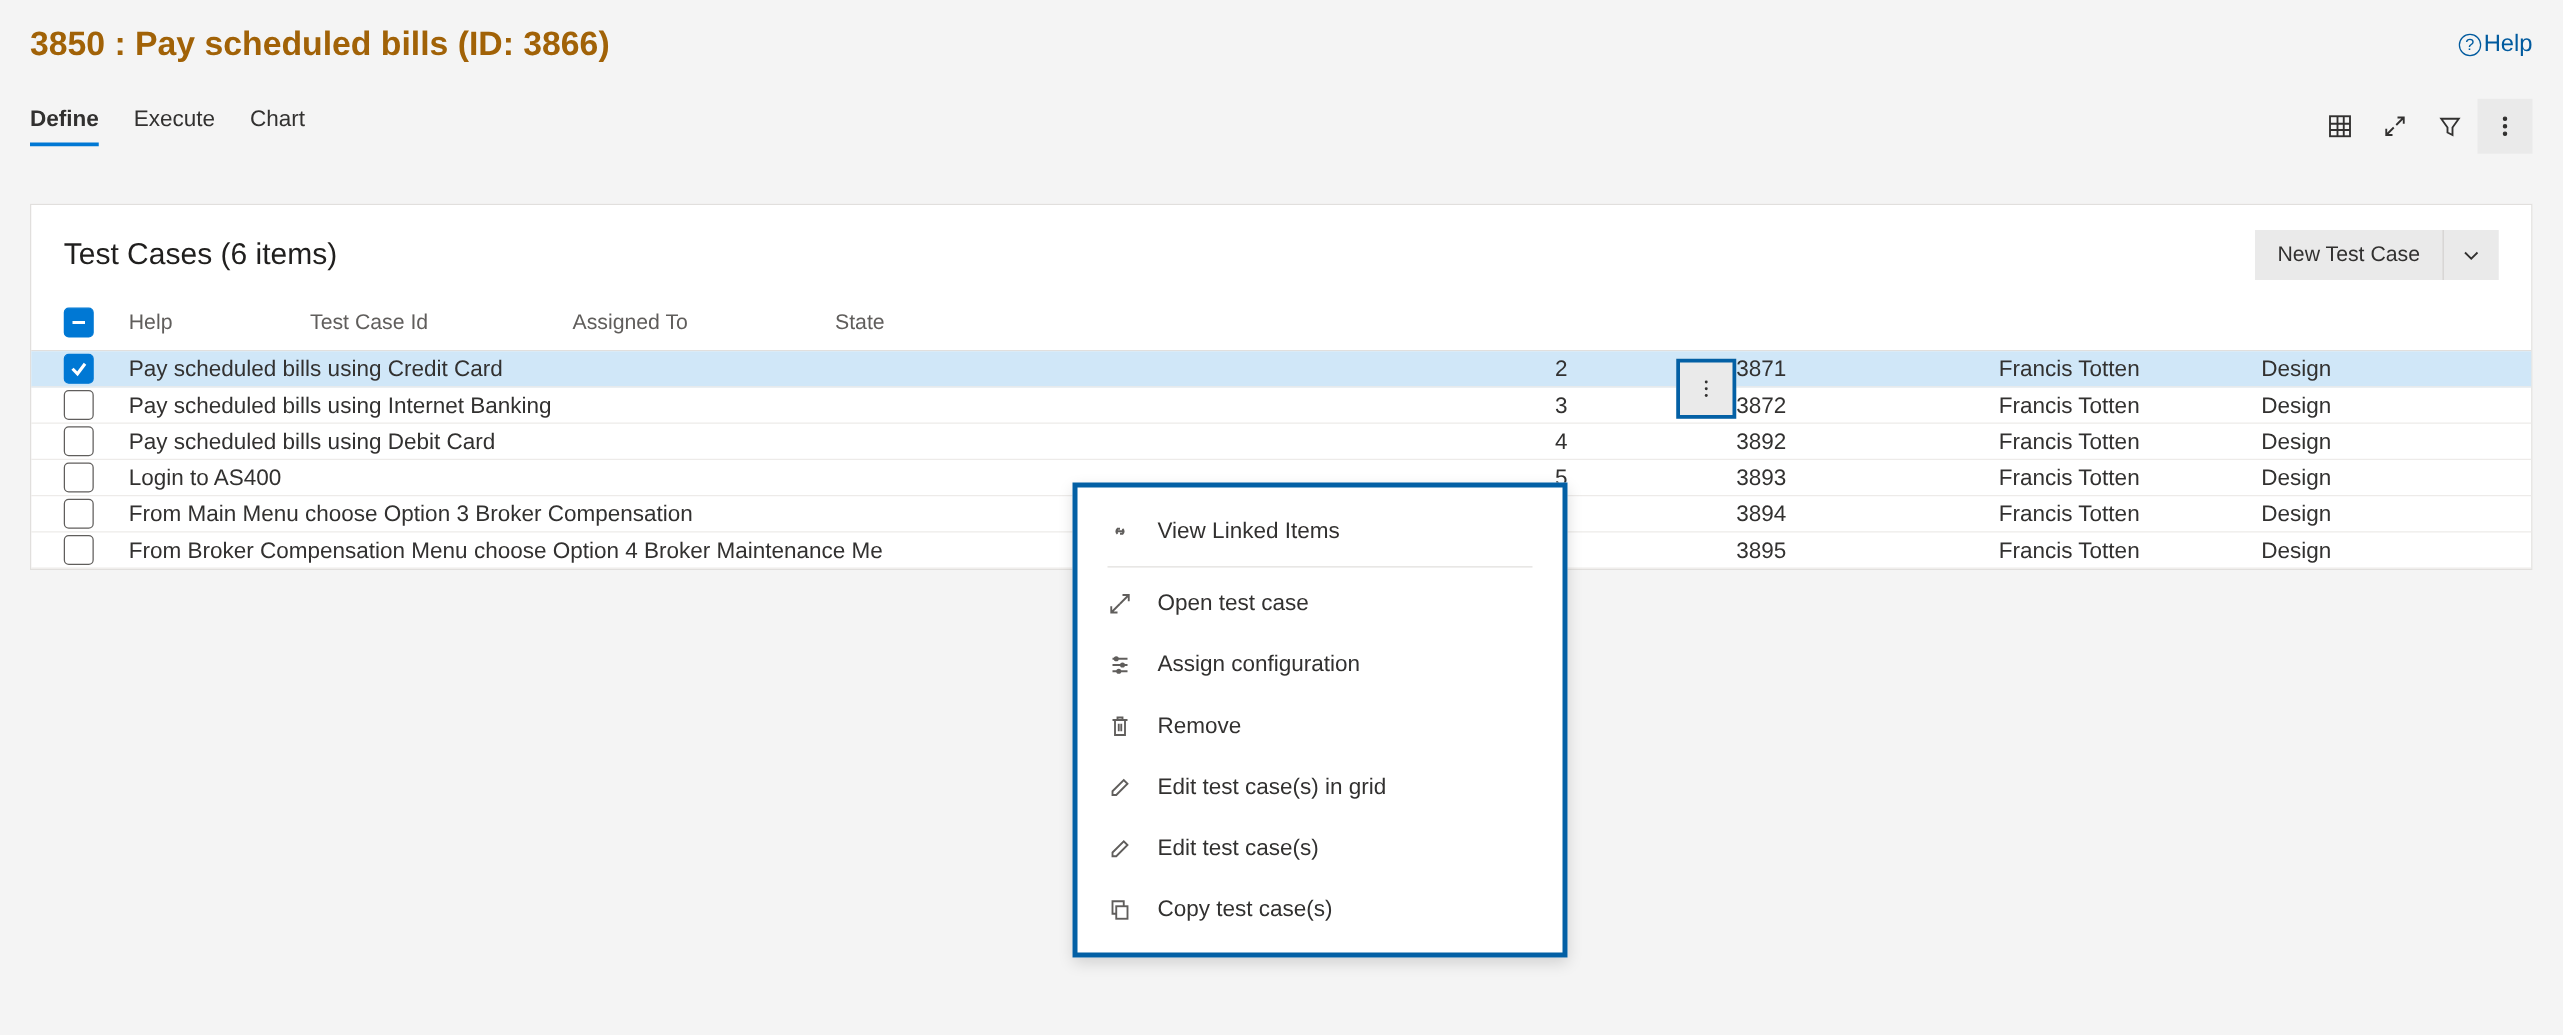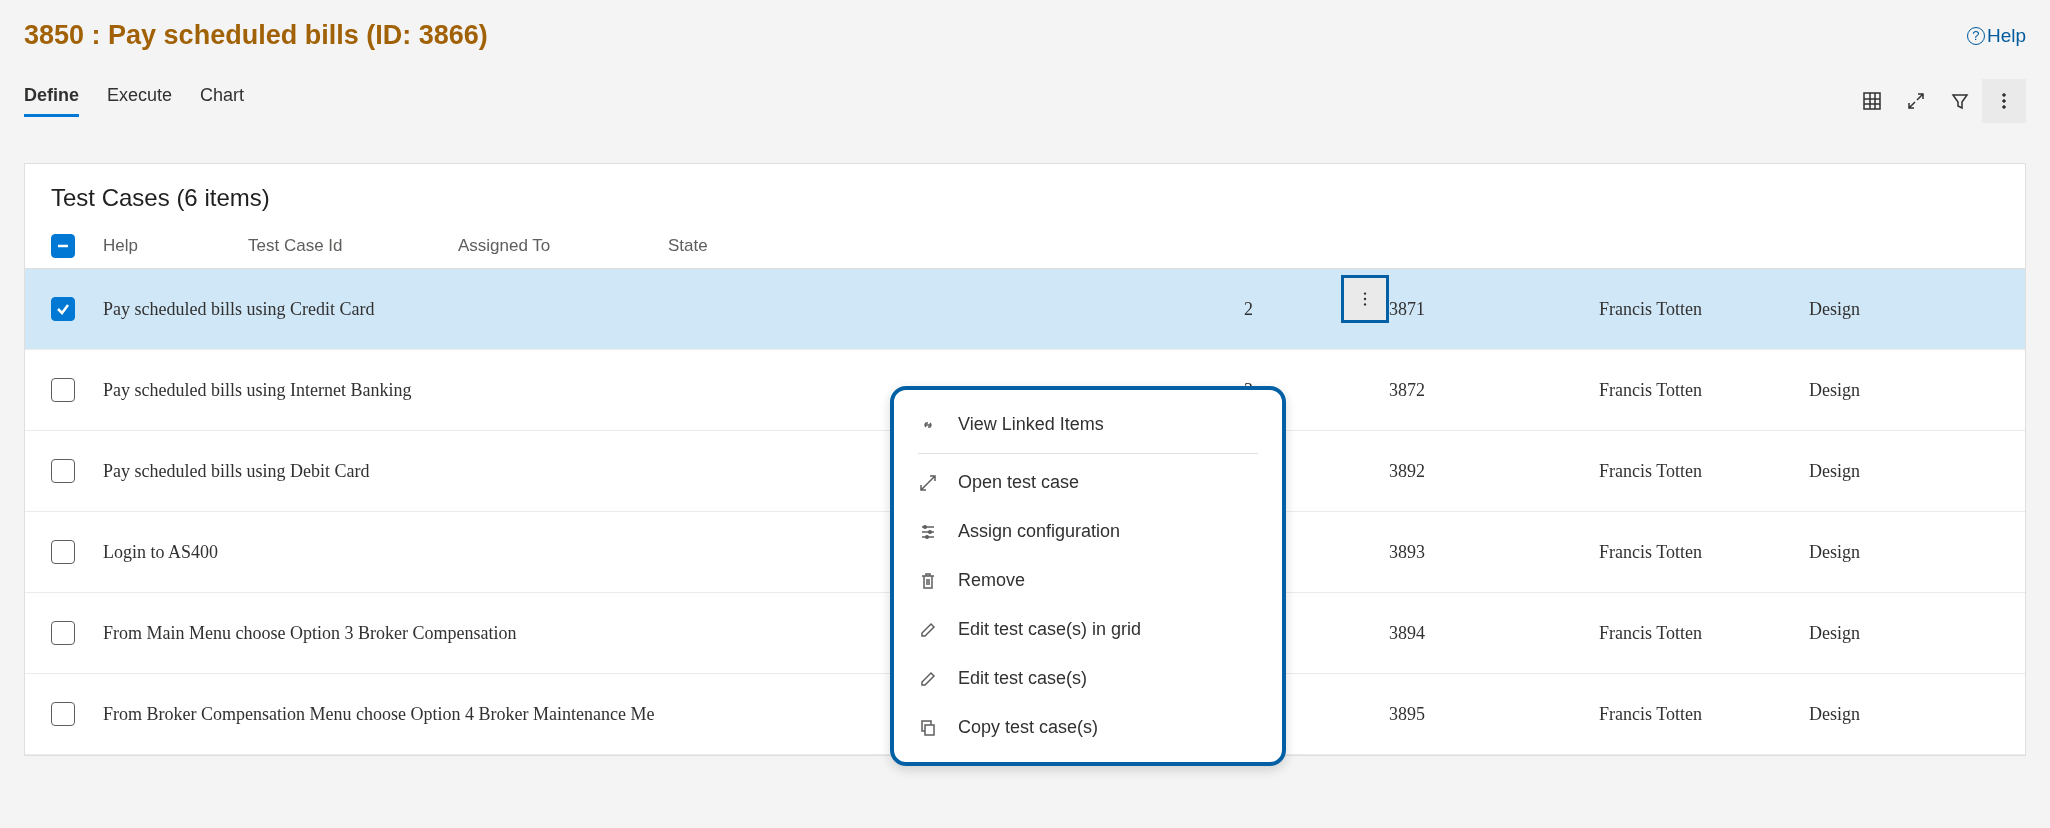--- a/index.html
+++ b/index.html
@@ -160,24 +160,23 @@
   .col-state {
     width: 190px;
   }
   .th {
     font-size: 17px;
     color: #605e5c;
   }
   .table-row {
     display: flex;
     align-items: center;
-    padding: 28px 26px;
+    padding: 2px 26px;
     border-bottom: 1px solid #edebe9;
     position: relative;
-    font-family: Liberation Serif, serif;
   }
   .table-row.selected {
     background: #d0e7f8;
   }
   .cell {
     font-size: 18px;
     color: #323130;
   }
   .checkbox {
     width: 24px;
@@ -300,20 +299,28 @@
             <circle cx="10" cy="10" r="1.3" fill="#323130"></circle>
             <circle cx="10" cy="16" r="1.3" fill="#323130"></circle>
           </svg>
       </button>
     </div>
   </div>
 
   <div class="panel">
     <div class="panel-header">
       <div class="panel-title">Test Cases (6 items)</div>
+      <div class="new-case-group">
+        <button class="new-case-btn">New Test Case</button>
+        <button class="new-case-dropdown">
+          <svg width="16" height="16" viewBox="0 0 16 16">
+              <path d="M3 6 L8 11 L13 6" stroke="#323130" fill="none" stroke-width="1.5"></path>
+            </svg>
+        </button>
+      </div>
     </div>
 
     <div class="table">
       <div class="table-header">
         <div class="col-check">
           <div class="checkbox indeterminate">
             <svg viewBox="0 0 16 16">
                 <line x1="3" y1="8" x2="13" y2="8"></line>
               </svg>
           </div>
@@ -397,21 +404,21 @@
         <div class="col-title cell title-cell">From Broker Compensation Menu choose Option 4 Broker Maintenance Me</div>
         <div class="col-order cell">7</div>
         <div class="col-id cell">3895</div>
         <div class="col-assigned cell">Francis Totten</div>
         <div class="col-state cell">Design</div>
       </div>
 
     </div>
   </div>
 
-  <div class="context-menu" style="left:890px; top:386px;border-radius:16px;">
+  <div class="context-menu" style="left:858px; top:386px;">
     <div class="menu-item">
       <svg viewBox="0 0 20 20">
           <path d="M8 12 A3 3 0 0 1 8 8 L10 8 M12 8 A3 3 0 0 1 12 12 L10 12 M7 10 L13 10"></path>
         </svg>
       <span>View Linked Items</span>
     </div>
     <div class="menu-divider"></div>
     <div class="menu-item">
       <svg viewBox="0 0 20 20">
           <path d="M12 3 L17 3 L17 8 M17 3 L10 10"></path>

